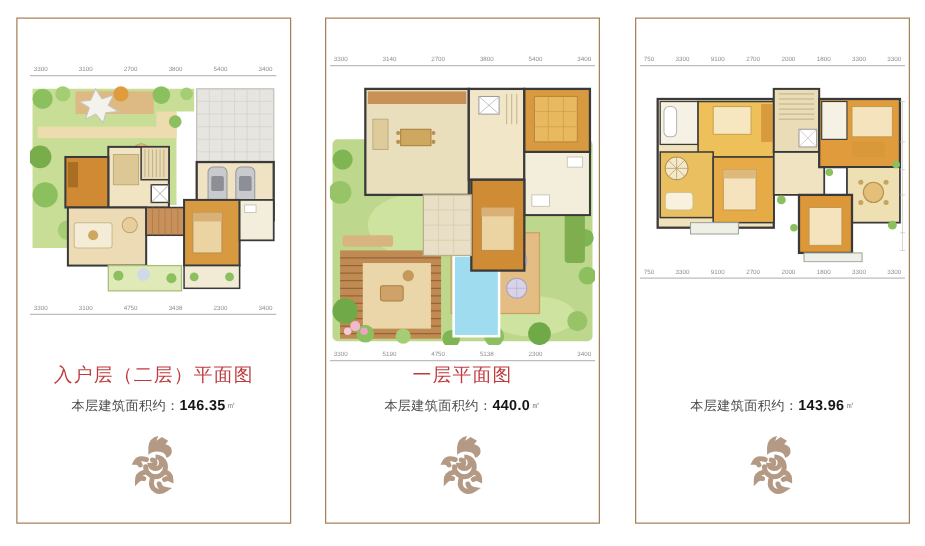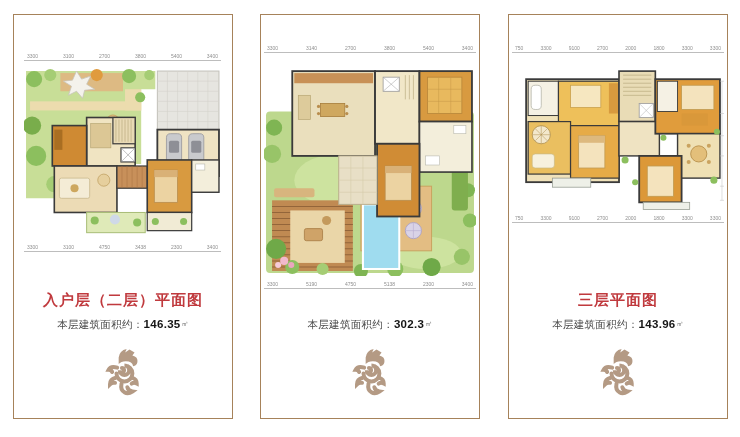--- a/index.html
+++ b/index.html
@@ -11,21 +11,21 @@
 .p1{left:13px}.p2{left:260px}.p3{left:508px}
 .plan-wrap{position:absolute}
 .p1 .plan-wrap{left:10px;top:38px;width:197px}
 .p2 .plan-wrap{left:3px;top:30px;width:212px}
 .p3 .plan-wrap{left:3px;top:30px;width:212px}
 .dims{display:flex;justify-content:space-between;align-items:flex-end;
   font-size:5px;line-height:6px;color:#8f8f8f;border-bottom:.5px solid #bdbdbd;
   padding:0 3px 1px 3px;letter-spacing:0}
 .plan-svg{display:block;width:100%;margin:6px 0 5px}
 .panel-title{position:absolute;top:276px;left:0;width:100%;text-align:center;
-  font-size:15px;font-weight:700;color:var(--title-red,#c03a3e);letter-spacing:1px}
+  font-size:15px;font-weight:400;color:var(--title-red,#c03a3e);letter-spacing:1px}
 .area-line{position:absolute;top:303px;left:0;width:100%;text-align:center;
   font-size:10.5px;color:#4a4a4a;letter-spacing:.3px}
 .area-line b{font-size:11.5px;color:#151515}
 .area-line .unit{font-size:7px;color:#6a6a6a;vertical-align:2px;margin-left:1px}
 .dragon{position:absolute;top:331px;left:50%;transform:translateX(-50%);
   color:var(--dragon-tan,#b49a84)}
 </style>
 </head>
 <body>
 
@@ -244,21 +244,22 @@
       </svg>
       <div class="dims">
           <span>3300</span>
           <span>5190</span>
           <span>4750</span>
           <span>5138</span>
           <span>2300</span>
           <span>3400</span>
         </div>
     </div>
-    <div class="area-line"><span>本层建筑面积约：</span><b>302.3</b><span class="unit">㎡</span></div>
+    <div class="panel-title">一层平面图</div>
+    <div class="area-line"><span>本层建筑面积约：</span><b>440.0</b><span class="unit">㎡</span></div>
     <svg class="dragon" width="48" height="52" viewBox="0 0 64 72">
       <g stroke="currentColor" stroke-width="5.5" fill="none" stroke-linecap="round">
         <path d="M23 38 a11 11 0 1 0 11 -11 a6.5 6.5 0 1 1 -6.5 6.5 a3 3 0 1 0 3 -3"></path>
         <path d="M24 30 q-9 -3 -12 3 q4 0 5 3"></path>
         <path d="M22 44 q-8 2 -8 9 q3 -3 7 -2"></path>
         <path d="M30 52 q-2 9 4 12 q5 3 11 -1 q-6 -1 -7 -6"></path>
         <path d="M45 44 q6 2 6 8 q-4 -2 -7 0"></path>
       </g>
       <g fill="currentColor">
         <path d="M26 16 q1 -10 11 -12 l-2 5 6 -4 7 4 -3 4 q8 2 7 9 q-1 5 -6 6 q-1 -7 -10 -7 q-7 0 -10 4 z"></path>
@@ -343,21 +344,20 @@
           <span>750</span>
           <span>3300</span>
           <span>9100</span>
           <span>2700</span>
           <span>2000</span>
           <span>1800</span>
           <span>3300</span>
           <span>3300</span>
         </div>
     </div>
-    <div class="panel-title">三层平面图</div>
     <div class="area-line"><span>本层建筑面积约：</span><b>143.96</b><span class="unit">㎡</span></div>
     <svg class="dragon" width="48" height="52" viewBox="0 0 64 72">
       <g stroke="currentColor" stroke-width="5.5" fill="none" stroke-linecap="round">
         <path d="M23 38 a11 11 0 1 0 11 -11 a6.5 6.5 0 1 1 -6.5 6.5 a3 3 0 1 0 3 -3"></path>
         <path d="M24 30 q-9 -3 -12 3 q4 0 5 3"></path>
         <path d="M22 44 q-8 2 -8 9 q3 -3 7 -2"></path>
         <path d="M30 52 q-2 9 4 12 q5 3 11 -1 q-6 -1 -7 -6"></path>
         <path d="M45 44 q6 2 6 8 q-4 -2 -7 0"></path>
       </g>
       <g fill="currentColor">

